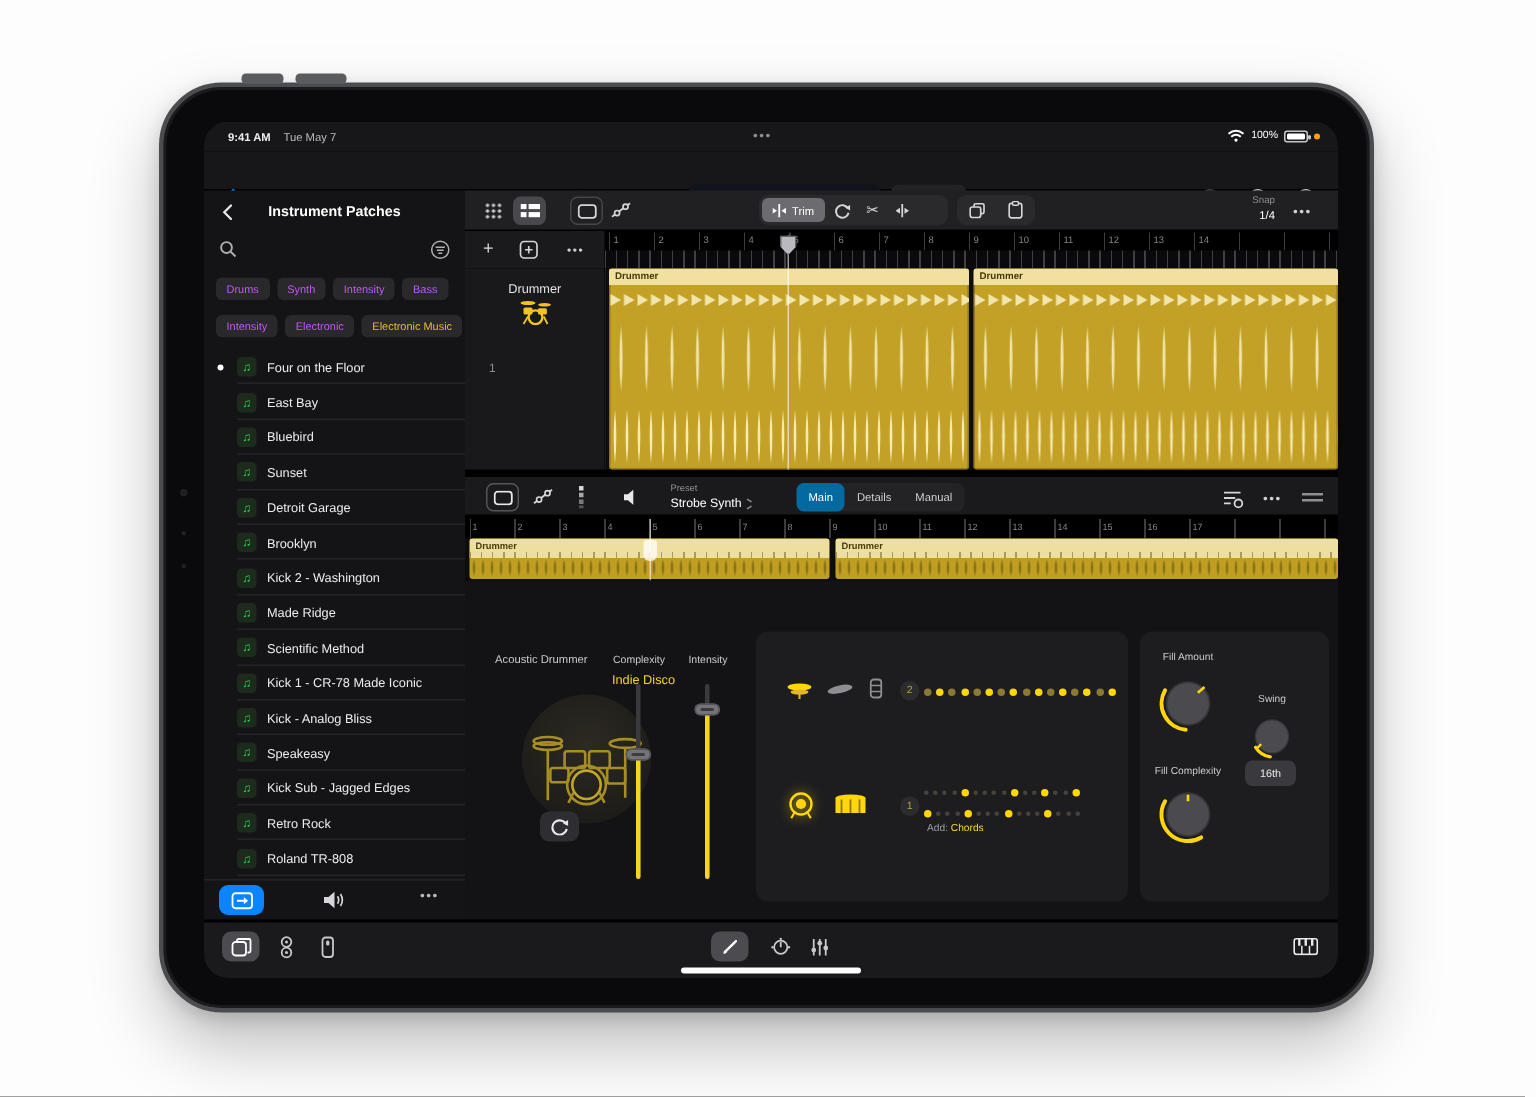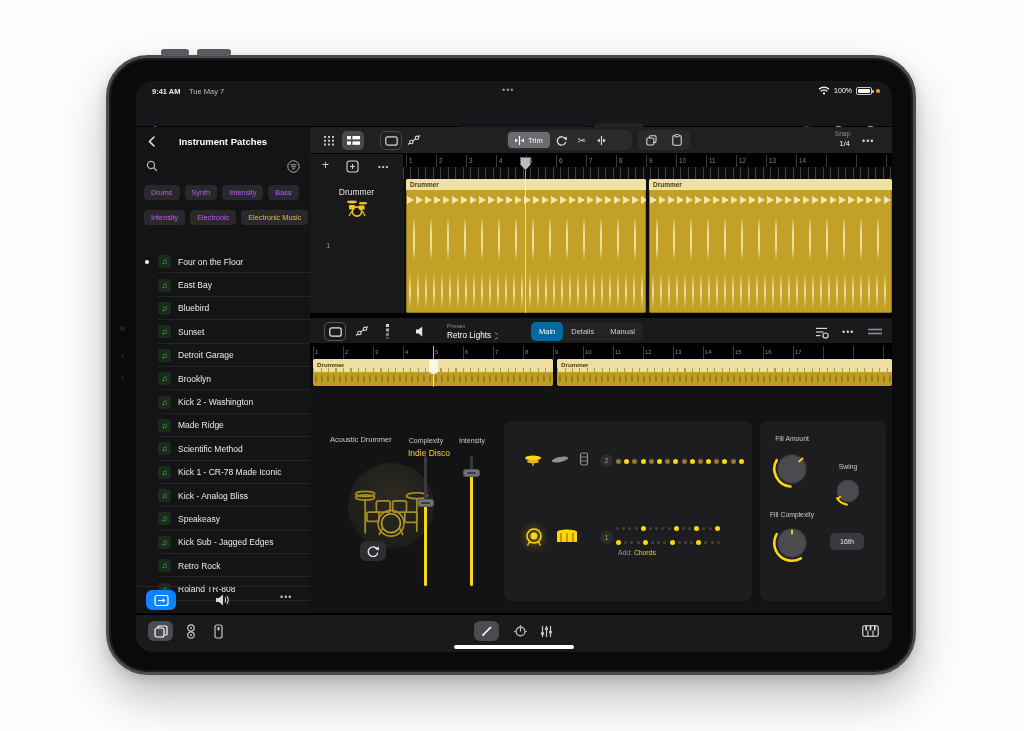--- a/index.html
+++ b/index.html
@@ -54,21 +54,21 @@
 
   
   .sidebar { position:absolute; left:0; top:46px; width:174px; height:486px; background:#141417; }
   .sb-divider { position:absolute; left:174px; top:46px; width:2px; height:486px; background:#000; }
   .sb-title { position:absolute; left:0; right:0; top:9px; text-align:center; font-size:9.5px; font-weight:bold; color:#fff; }
   .sb-back { position:absolute; left:12px; top:9px; }
   .chips { position:absolute; left:8px; display:flex; gap:5px; white-space:nowrap; overflow:hidden; width:166px; }
   .chip { background:#29292c; border-radius:4px; padding:3px 7px; font-size:7.3px; }
   .c-purple { color:#bf5af2; }
   .c-yellow { color:#e3ba3e; }
-  .patch-list { position:absolute; left:0; top:106px; width:174px;margin-top:17px; }
+  .patch-list { position:absolute; left:0; top:106px; width:174px; }
   .patch-row { position:relative; height:23.4px; display:flex; align-items:center; padding-left:22px; gap:7px; }
   .patch-row::after { content:""; position:absolute; left:22px; right:0; bottom:0; height:1px; background:#242427; }
   .patch-row.selected::before { content:""; position:absolute; left:9px; top:10px; width:4px; height:4px; border-radius:50%; background:#fff; }
   .note-tile { width:13px; height:13px; border-radius:3px; background:#1d2b1d; display:flex; align-items:center; justify-content:center; }
   .note-tile::before { content:"♫"; color:#32d158; font-size:8px; }
   .patch-name { font-size:8.5px; color:#ececf0; }
   .sb-bottom { position:absolute; left:0; top:459px; width:174px; height:27px; border-top:1px solid #242427; }
   .patch-btn { position:absolute; left:10px; top:3px; width:30px; height:20px; background:#0a84ff; border-radius:6px;
     display:flex; align-items:center; justify-content:center; }
   .sb-more { position:absolute; left:144px; top:5px; color:#b9b9bf; font-size:9px; letter-spacing:1px; }
@@ -140,21 +140,21 @@
   .badge { position:absolute; width:13px; height:13px; border-radius:50%; background:#2c2c2f; color:#b4a24a;
     font-size:7px; display:flex; align-items:center; justify-content:center; }
   .dotrow { position:absolute; left:112px; width:132px; height:8px; display:flex; align-items:center; gap:3.2px; }
   .pdot { width:5px; height:5px; border-radius:50%; }
   .pdot.d { background:#8a7a33; }
   .pdot.b { background:#ffd60a; }
   .pdot.f { width:3px; height:3px; background:#47433a; }
   .add-lab { position:absolute; left:114px; top:128px; font-size:6.8px; color:#9a9a9e; }
   .add-val { color:#f5d422; }
   .knob-lab { position:absolute; font-size:6.8px; color:#c9c9ce; text-align:center; }
-  .note-btn { position:absolute; left:70px; top:112px; width:34px; height:17px; background:#3a3a3e; border-radius:5px;
+  .note-btn { position:absolute; left:70px; top:86px; width:34px; height:17px; background:#3a3a3e; border-radius:5px;
     color:#e8e8ea; font-size:7.2px; display:flex; align-items:center; justify-content:center; }
 
   
   .bottombar { position:absolute; left:0; top:532px; width:756px; height:39px; background:#1a1a1d; border-top:2px solid #000; }
   .bb-btn { position:absolute; top:6px; width:25px; height:20px; display:flex; align-items:center; justify-content:center; }
   .bb-sel { background:#4b4b50; border-radius:6px; }
   .home-bar { position:absolute; left:318px; top:30px; width:120px; height:4px; border-radius:2px; background:#fff; }
 </style>
 </head>
 <body>
@@ -534,21 +534,21 @@
               <rect x="1" y="9" width="3" height="3" fill="#7a7a7e"></rect>
               <rect x="1" y="13" width="3" height="2" fill="#55555a"></rect>
             </svg>
         </span>
         <svg style="position:absolute;left:106px;top:8px;" width="12" height="11" viewBox="0 0 12 11">
           <polygon points="0,3.5 2.6,3.5 6.2,0.5 6.2,10.5 2.6,7.5 0,7.5" fill="#e8e8ea"></polygon>
         </svg>
         <div class="preset-blk">
           <div class="preset-lab">Preset</div>
           <div class="preset-val">
-            <span>Retro Lights</span>
+            <span>Strobe Synth</span>
             <svg width="5" height="8" viewBox="0 0 5 8">
                 <path d="M1 0.8 L4 2.6 M1 7.2 L4 5.4" stroke="#8e8e93" stroke-width="1" fill="none"></path>
               </svg>
           </div>
         </div>
         <div class="tabs">
             <span class="tab active">Main</span>
             <span class="tab">Details</span>
             <span class="tab">Manual</span>
           </div>

